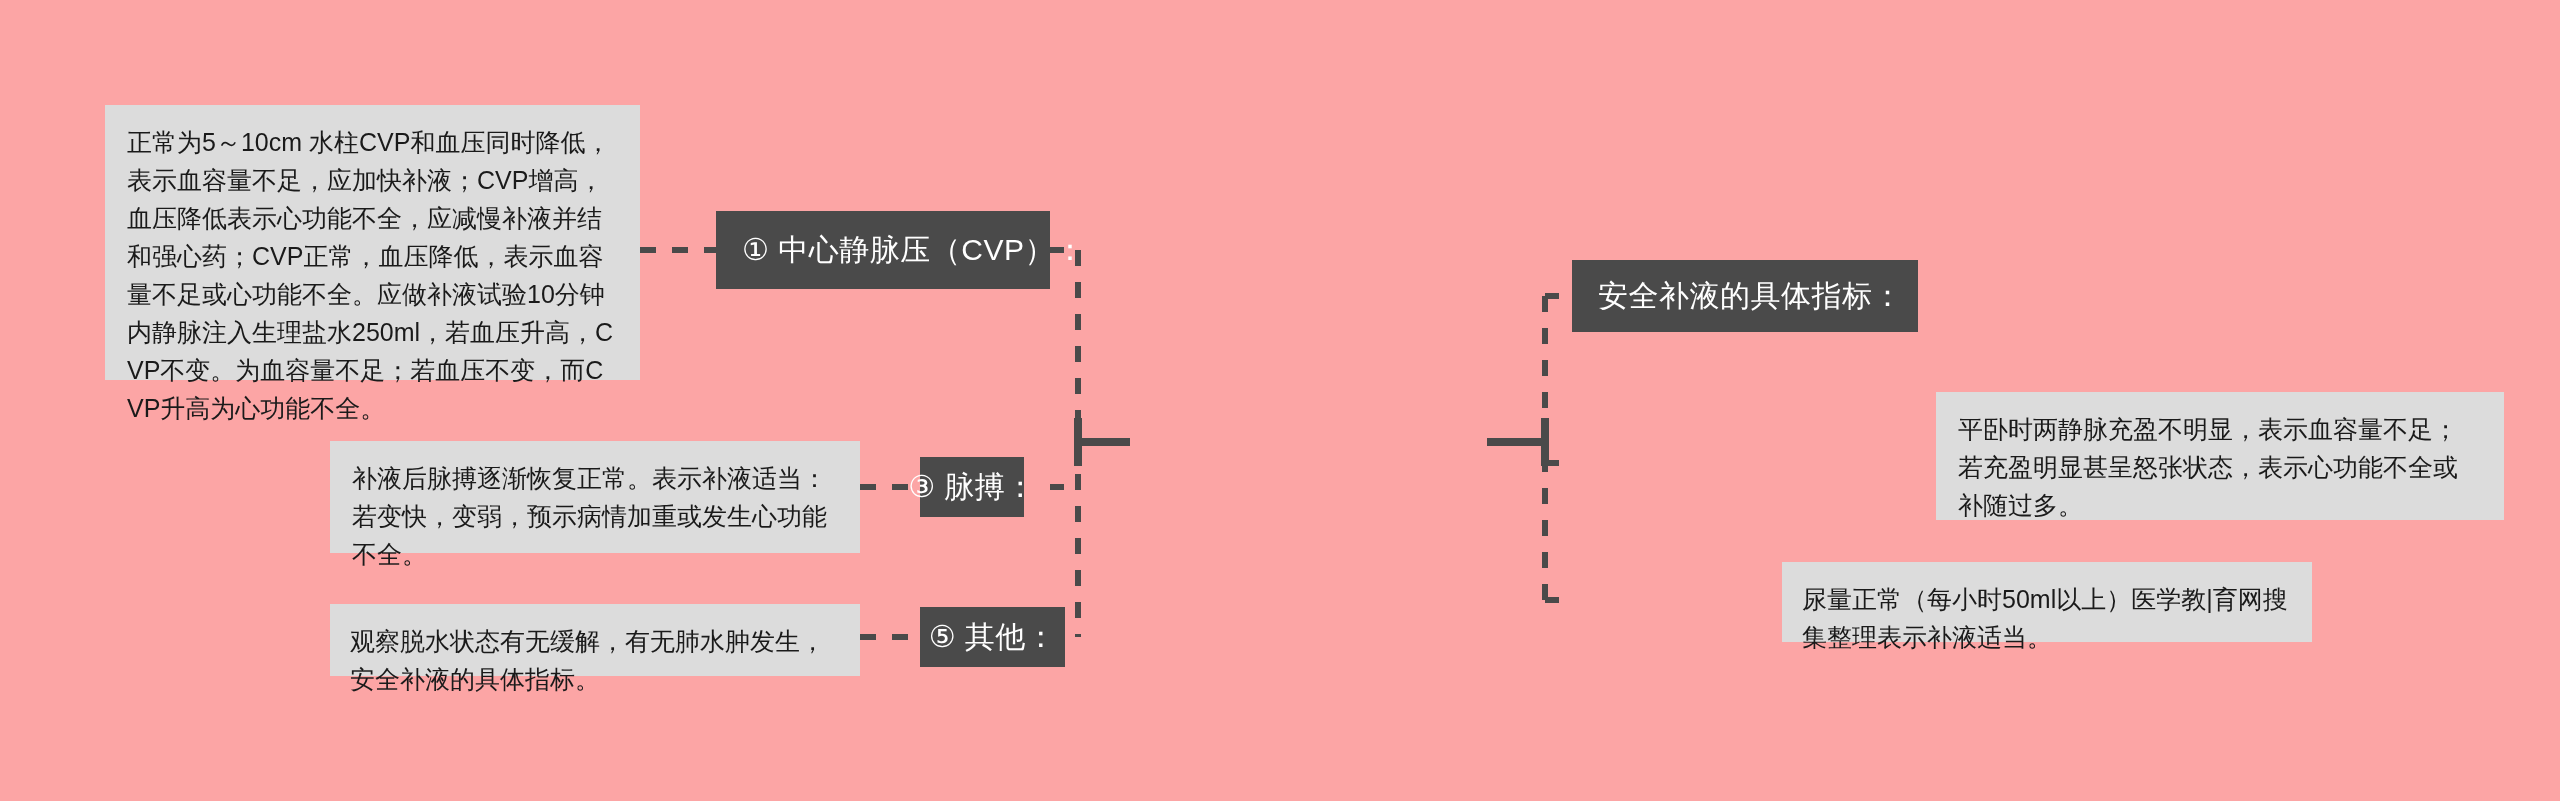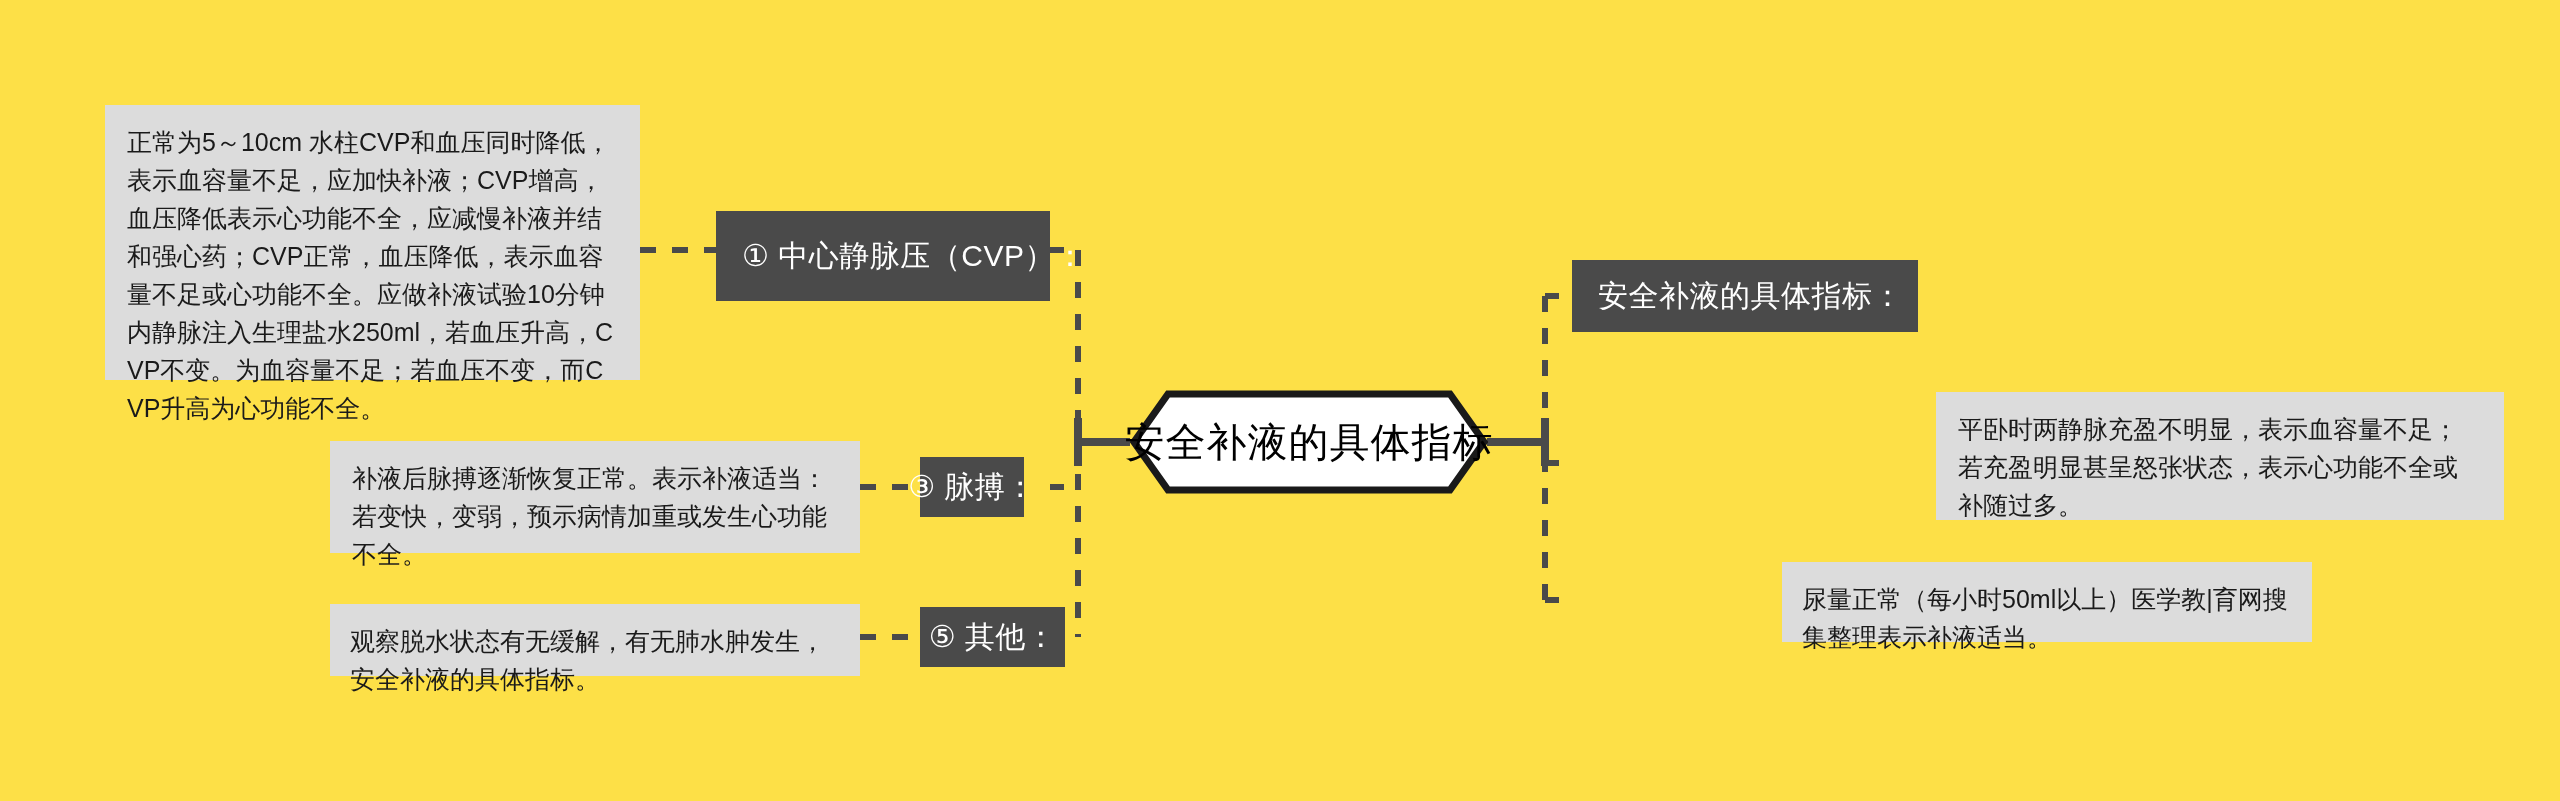--- a/index.html
+++ b/index.html
@@ -7,21 +7,21 @@
     padding: 0;
     background: #ffffff;
   }
   body {
     font-family: "Liberation Sans", "DejaVu Sans", sans-serif;
   }
   #canvas {
     position: relative;
     width: 2560px;
     height: 801px;
-    background: #fde047;
+    background: #fca5a5;
     overflow: hidden;
   }
   
   #wires {
     position: absolute;
     left: 0; top: 0;
     width: 2560px;
     height: 801px;
     pointer-events: none;
   }
@@ -103,36 +103,30 @@
       <line x1="1487" y1="442" x2="1545" y2="442" stroke="#4a4a4a" stroke-width="8" stroke-dasharray="0"></line>
       <line x1="1545" y1="418" x2="1545" y2="466" stroke="#4a4a4a" stroke-width="8" stroke-dasharray="0"></line>
 
       <line x1="1948" y1="463" x2="2010" y2="463" stroke-dasharray="16 16"></line>
       <line x1="1790" y1="600" x2="1852" y2="600" stroke-dasharray="16 16"></line>
     </g>
   </svg>
 
   <div class="note" style="left:105px; top:105px; width:535px; height:275px;">正常为5～10cm 水柱CVP和血压同时降低，表示血容量不足，应加快补液；CVP增高，血压降低表示心功能不全，应减慢补液并结和强心药；CVP正常，血压降低，表示血容量不足或心功能不全。应做补液试验10分钟内静脉注入生理盐水250ml，若血压升高，CVP不变。为血容量不足；若血压不变，而CVP升高为心功能不全。</div>
 
-  <div class="topic" style="left:716px; top:211px; width:334px; height:90px;">① 中心静脉压（CVP）：</div>
+  <div class="topic" style="left:716px; top:211px; width:334px; height:78px;">① 中心静脉压（CVP）：</div>
 
   <div class="note" style="left:330px; top:441px; width:530px; height:112px;">补液后脉搏逐渐恢复正常。表示补液适当：若变快，变弱，预示病情加重或发生心功能不全。</div>
 
   <div class="topic" style="left:920px; top:457px; width:104px; height:60px; justify-content:center; padding:0 14px;">③ 脉搏：</div>
 
   <div class="note pad-small" style="left:330px; top:604px; width:530px; height:72px;">观察脱水状态有无缓解，有无肺水肿发生，安全补液的具体指标。</div>
 
   <div class="topic" style="left:920px; top:607px; width:145px; height:60px; justify-content:center; padding:0 14px;">⑤ 其他：</div>
 
-  <div id="center-node" style="left:1130px; top:390px; width:358px; height:104px;">
-    <svg width="358" height="104" viewBox="0 0 358 104" xmlns="http://www.w3.org/2000/svg">
-      <polygon points="38,4 320,4 354,52 320,100 38,100 4,52" fill="#ffffff" stroke="#1a1a1a" stroke-width="7" stroke-linejoin="miter"></polygon>
-    </svg>
-    <div class="hex-label">安全补液的具体指标</div>
-  </div>
 
   <div class="topic" style="left:1572px; top:260px; width:346px; height:72px;">安全补液的具体指标：</div>
 
 
   <div class="note" style="left:1936px; top:392px; width:568px; height:128px;">平卧时两静脉充盈不明显，表示血容量不足；若充盈明显甚呈怒张状态，表示心功能不全或补随过多。</div>
 
 
   <div class="note pad-small" style="left:1782px; top:562px; width:530px; height:80px;">尿量正常（每小时50ml以上）医学教|育网搜集整理表示补液适当。</div>
 
 </div>

